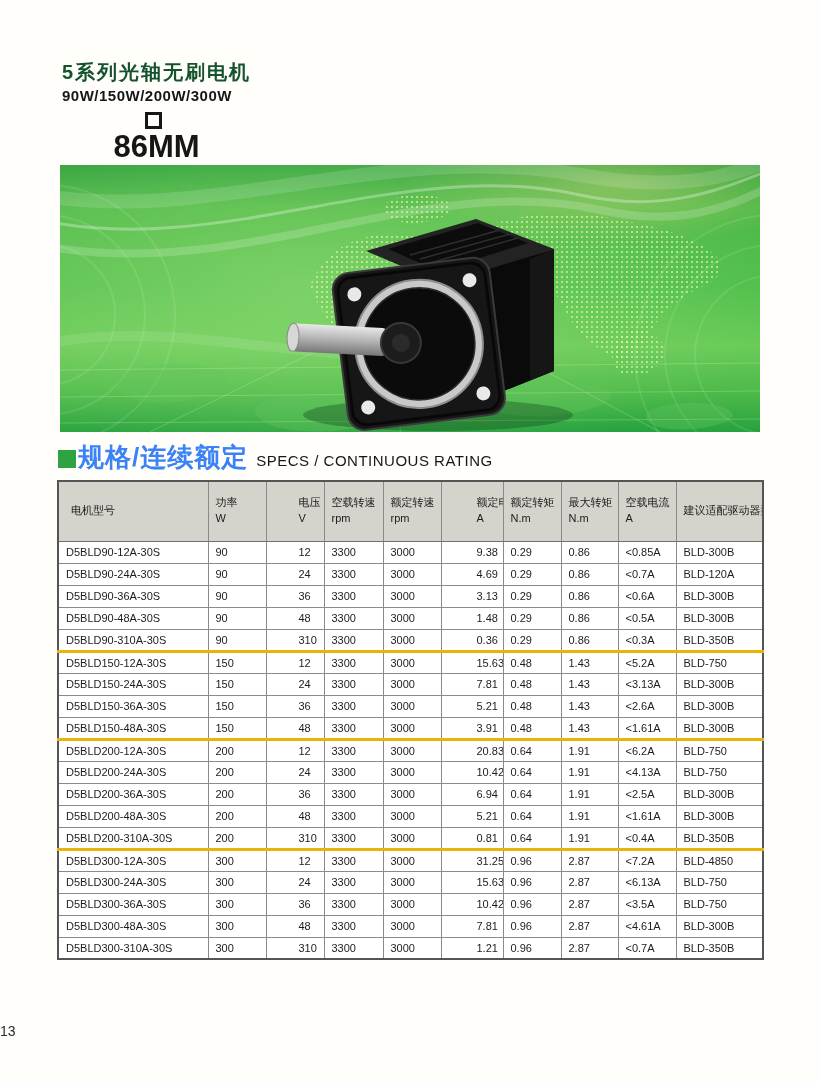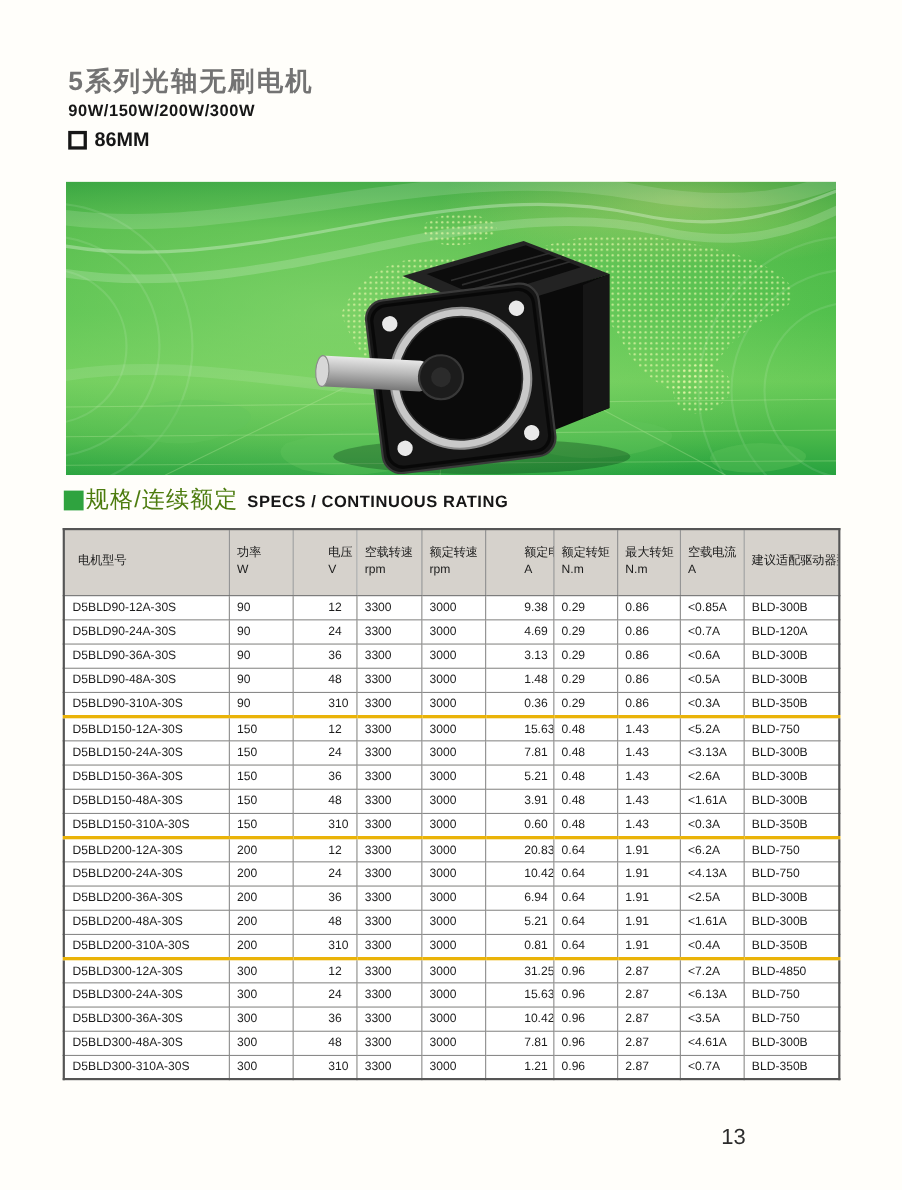--- a/index.html
+++ b/index.html
@@ -8,52 +8,52 @@
     position:relative;
     width:820px; height:1082px;
     margin:0 auto;
     background:#fffefa;
     font-family:"Liberation Sans", sans-serif;
     overflow:hidden;
   }
   
   .hdr { position:absolute; left:62px; top:60px; }
   .title-cn {
-    font-size:24px; font-weight:bold; color:#737373;
+    font-size:20px; font-weight:bold; color:#14532d;
     letter-spacing:2px; line-height:1.25;
   }
   .title-watts {
     font-size:15px; font-weight:bold; color:#161616;
     letter-spacing:0.5px; margin-top:2px;
   }
   .size-line {
     display:flex; align-items:center; margin-top:8px;
-    font-size:18px; font-weight:bold; color:#161616;
+    font-size:31px; font-weight:bold; color:#161616;flex-direction:column;
   }
   .size-square {
     width:17px; height:17px; border:3px solid #161616;
     background:#fffefa; display:inline-block; margin-right:7px;
   }
   
   .hero {
     position:absolute; left:60px; top:165px;
     width:700px; height:267px; overflow:hidden;
   }
   .hero svg { display:block; }
   
   .section-hdr {
     position:absolute; left:58px; top:440px; width:704px;
     display:flex; align-items:baseline;
   }
   .bullet {
     width:18px; height:18px; background:#2fa33f;
     display:inline-block; align-self:center; margin-right:2px; margin-top:2px;
   }
-  .sec-cn { font-size:21px; font-weight:normal; color:#4d7c0f; letter-spacing:1px; }
-  .sec-en { font-size:15px; font-weight:bold; color:#161616; margin-left:8px; letter-spacing:0.5px; }
+  .sec-cn { font-size:26px; font-weight:bold; color:#3b82f6; letter-spacing:1px; }
+  .sec-en { font-size:15px; font-weight:normal; color:#161616; margin-left:8px; letter-spacing:0.5px; }
   
   table.specs {
     position:absolute; left:57px; top:480px; width:705px;
     border-collapse:collapse; table-layout:fixed;
     font-size:11px; color:#1c1c1c;
     border:2px solid #555;
   }
   table.specs th, table.specs td {
     border:1px solid #8a8a8a;
     text-align:left; padding:0 0 0 7px;
@@ -75,21 +75,21 @@
   .specs th:nth-child(6), .specs td:nth-child(6){ width:62px;padding-left:35px; }
   .specs th:nth-child(7), .specs td:nth-child(7){ width:58px; }
   .specs th:nth-child(8), .specs td:nth-child(8){ width:57px; }
   .specs th:nth-child(9), .specs td:nth-child(9){ width:58px; }
   .specs th:nth-child(10),.specs td:nth-child(10){ width:87px; }
   
   .specs tr.group-top td { border-top:3px solid #eab308; }
   
   .page-num {
     position:absolute; left:0; top:1023px; width:678px;
-    text-align:right; font-size:20px; color:#2b2b2b;
+    text-align:left; font-size:14px; color:#2b2b2b;
   }
 </style>
 </head>
 <body>
 
 <div class="page">
 
   <div class="hdr">
     <div class="title-cn">5系列光轴无刷电机</div>
     <div class="title-watts">90W/150W/200W/300W</div>
@@ -362,32 +362,20 @@
           <td>150</td>
           <td>48</td>
           <td>3300</td>
           <td>3000</td>
           <td>3.91</td>
           <td>0.48</td>
           <td>1.43</td>
           <td>&lt;1.61A</td>
           <td>BLD-300B</td>
         </tr>
-        <tr>
-          <td>D5BLD150-310A-30S</td>
-          <td>150</td>
-          <td>310</td>
-          <td>3300</td>
-          <td>3000</td>
-          <td>0.60</td>
-          <td>0.48</td>
-          <td>1.43</td>
-          <td>&lt;0.3A</td>
-          <td>BLD-350B</td>
-        </tr>
         <tr class="group-top">
           <td>D5BLD200-12A-30S</td>
           <td>200</td>
           <td>12</td>
           <td>3300</td>
           <td>3000</td>
           <td>20.83</td>
           <td>0.64</td>
           <td>1.91</td>
           <td>&lt;6.2A</td>

